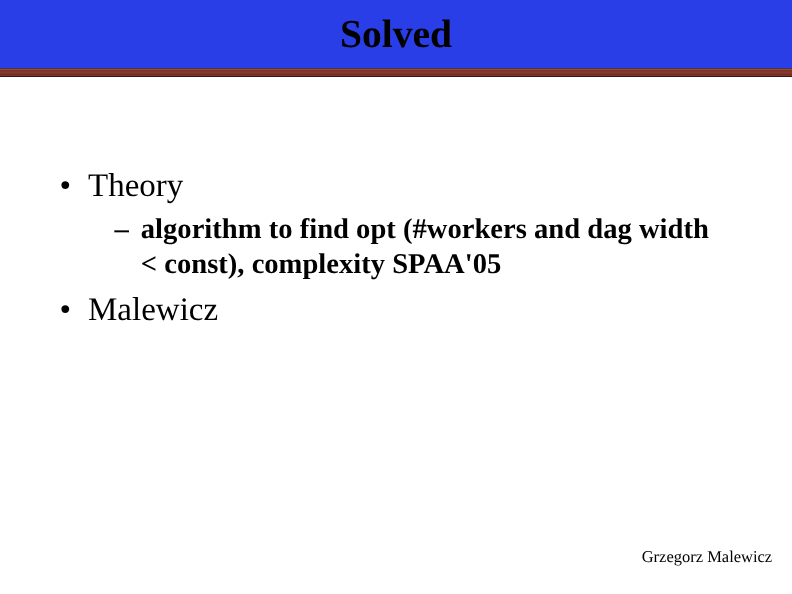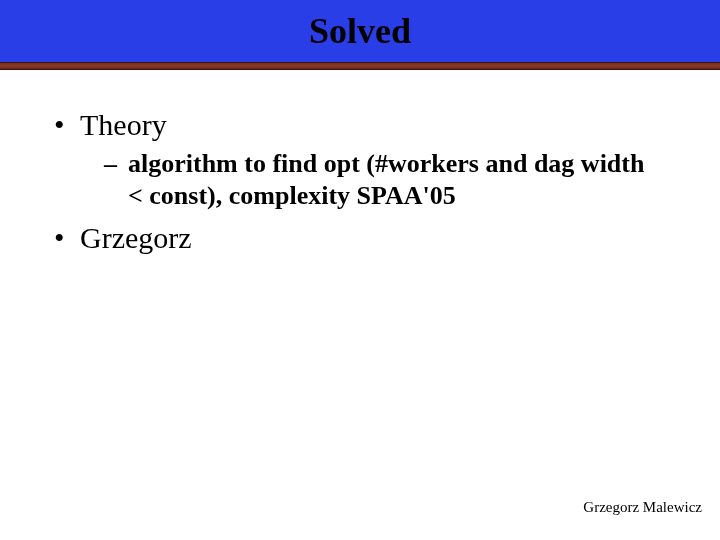--- a/index.html
+++ b/index.html
@@ -30,21 +30,21 @@
     font-family: "Comic Sans MS", "Comic Sans", cursive;
   }
   .under-stripe {
     height: 8px;
     width: 100%;
     background: linear-gradient(to bottom, #7a2c1e 0%, #8a3a2a 50%, #6a2418 100%);
     border-top: 1px solid #3a1510;
     border-bottom: 1px solid #3a1510;
   }
   .content {
-    padding: 36px 36px 0 36px;
+    padding: 80px 36px 0 36px;
     font-family: "Comic Sans MS", "Comic Sans", cursive;
     color: #000;
   }
   .bullet-l1 {
     font-size: 30px;
     margin-left: 18px;
     margin-bottom: 4px;
     position: relative;
     padding-left: 26px;
     line-height: 1.25;
@@ -88,18 +88,18 @@
 <div class="slide">
 
   <div class="title-bar">
     <div class="title-text">Solved</div>
   </div>
   <div class="under-stripe"></div>
 
   <div class="content">
     <div class="bullet-l1">Theory</div>
     <div class="bullet-l2">algorithm to find opt (#workers and dag width &lt; const), complexity SPAA'05</div>
-    <div class="bullet-l1">Grzegorz</div>
+    <div class="bullet-l1">Malewicz</div>
   </div>
 
   <div class="footer">Grzegorz Malewicz</div>
 
 </div>
 
 </body></html>

